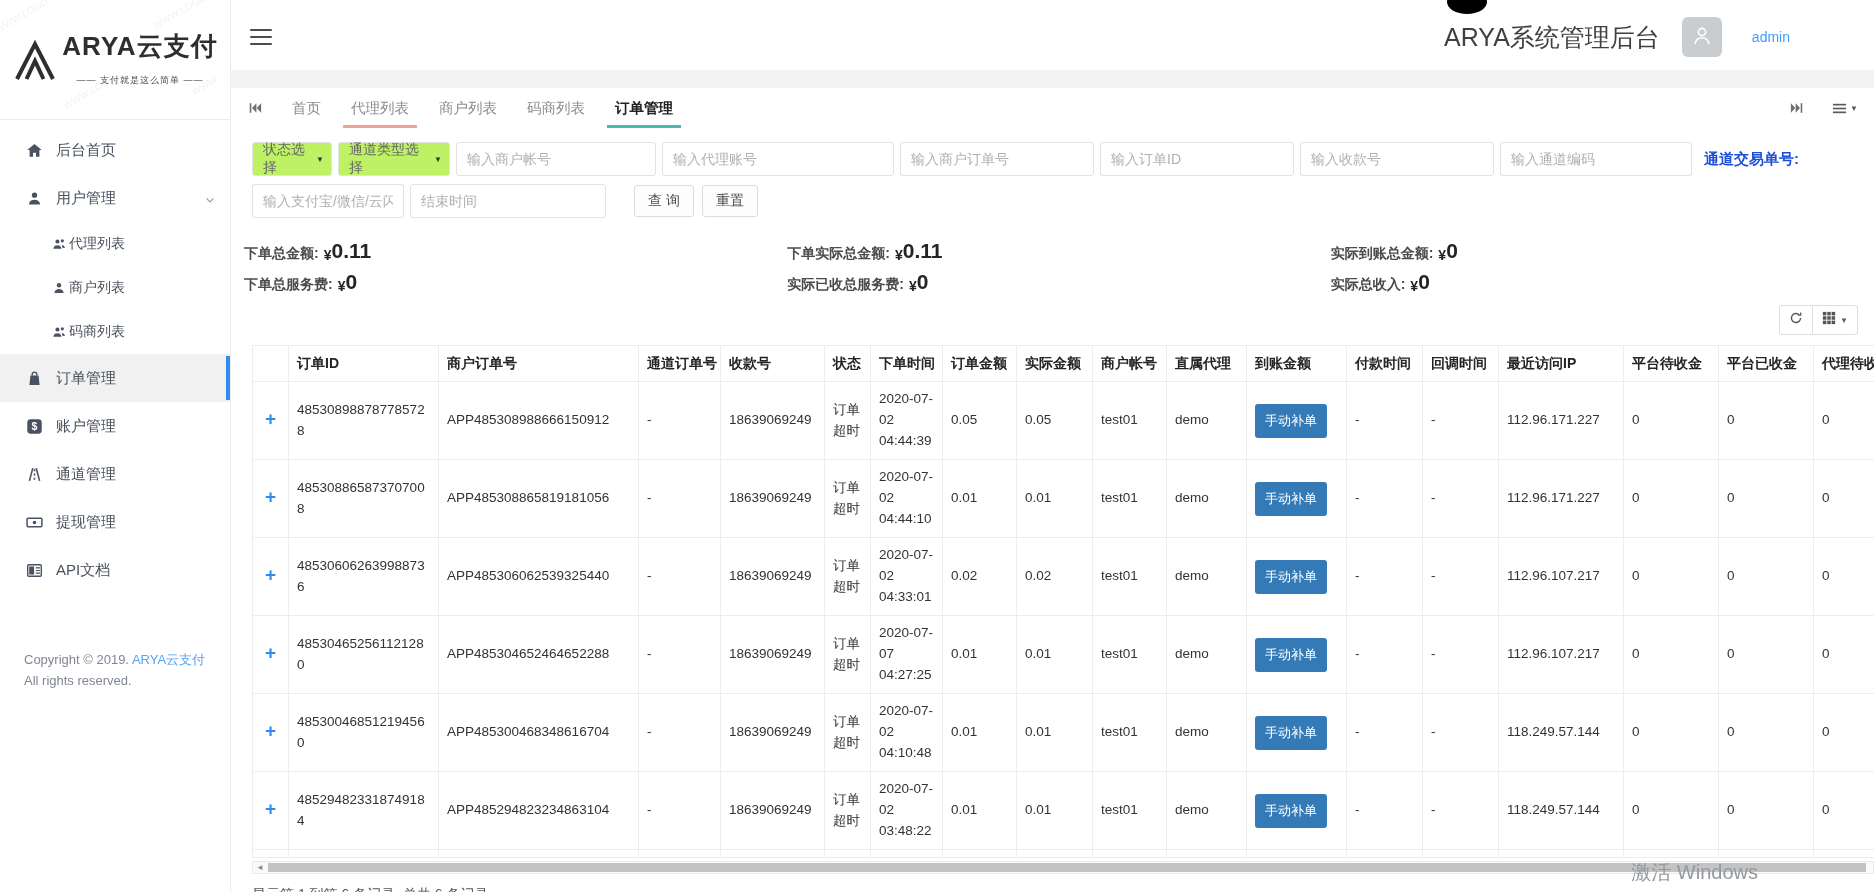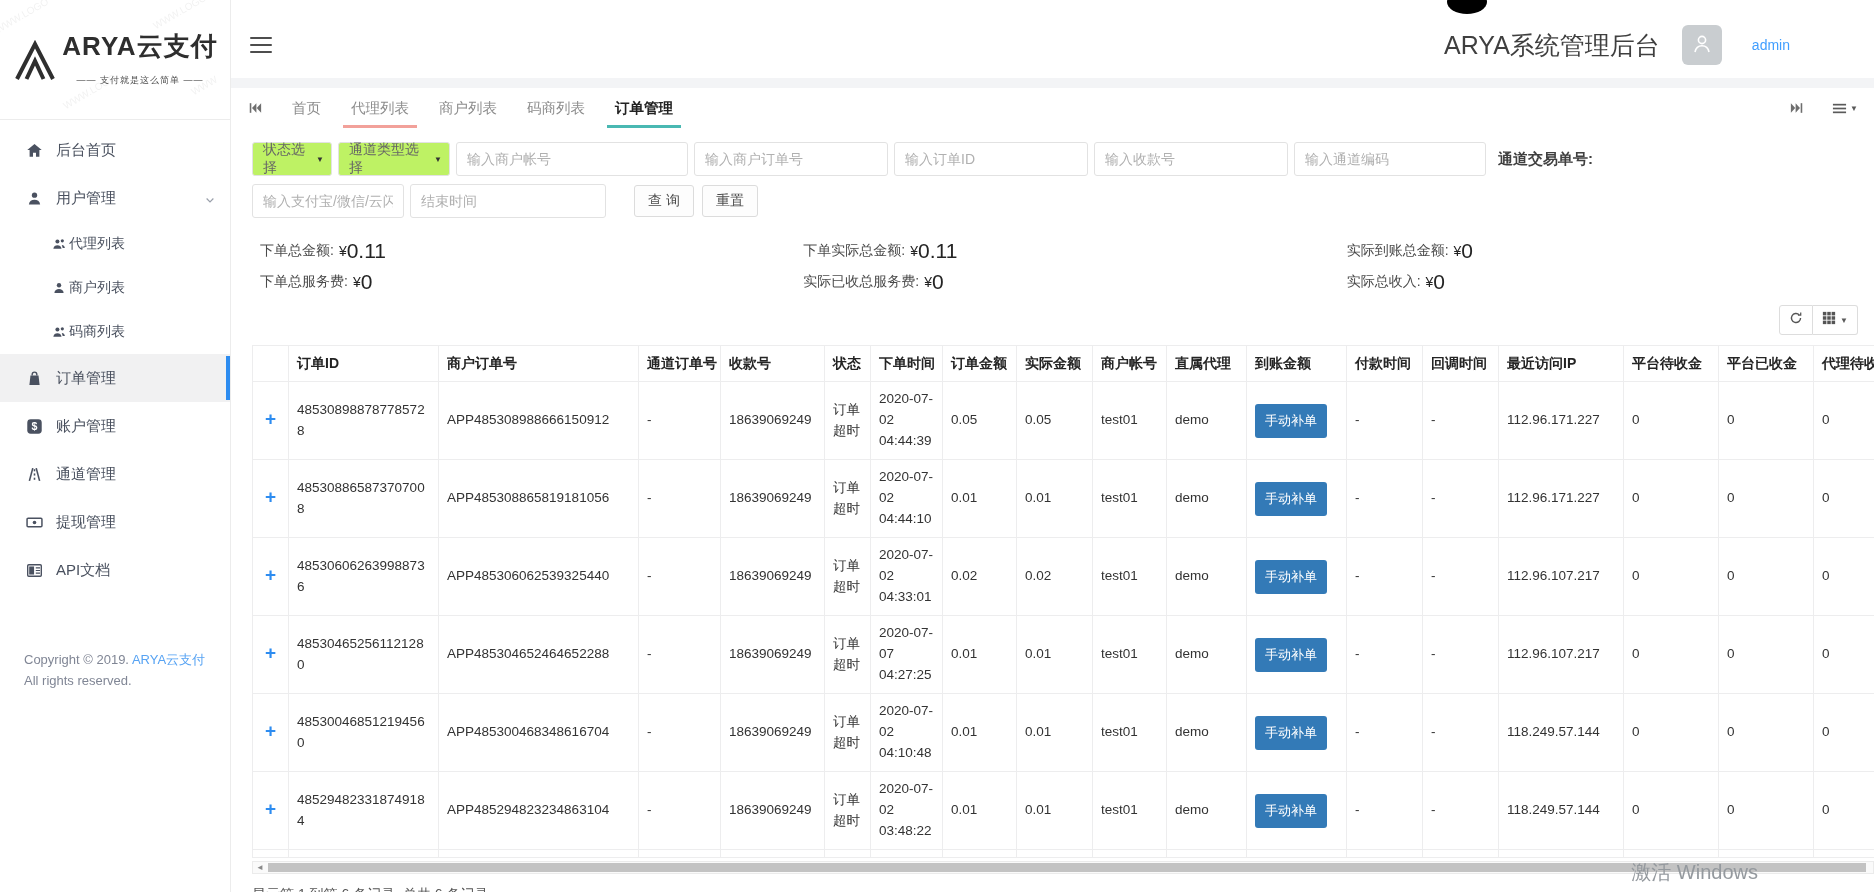--- a/index.html
+++ b/index.html
@@ -25,21 +25,21 @@
   .menu-item.active::after{content:"";position:absolute;right:0;top:2px;bottom:2px;width:4px;background:#2d8cf0;}
   .mi{width:17px;height:17px;margin-right:13px;display:inline-flex;align-items:center;justify-content:center;color:#4a5160;flex:none;}
   .menu-item.sub .mi{width:14px;height:14px;margin-right:3px;}
   .mi svg{width:100%;height:100%;}
   .chev{position:absolute;right:14px;width:12px;height:12px;color:#9aa0ab;}
   .chev svg{width:100%;height:100%;}
   .copyright{padding:0 24px;margin-top:56px;font-size:13px;color:#808695;line-height:1.6;}
   .copyright a{color:#57a3f3;text-decoration:none;cursor:pointer;}
 
   
-  .header{position:absolute;left:230px;top:12px;width:1644px;height:66px;background:#fff;
+  .header{position:absolute;left:230px;top:4px;width:1644px;height:66px;background:#fff;
     display:flex;align-items:center;z-index:4;}
   .burger{margin-left:20px;width:22px;height:16px;display:flex;flex-direction:column;
     justify-content:space-between;cursor:pointer;}
   .burger i{display:block;height:2px;background:#4d4d4d;border-radius:1px;}
   .header-right{margin-left:auto;display:flex;align-items:center;padding-right:84px;}
   .header-title{font-size:25px;color:#3f3f3f;margin-right:22px;white-space:nowrap;}
   .avatar{width:40px;height:40px;border-radius:6px;background:#c9cdd0;display:flex;
     align-items:center;justify-content:center;margin-right:30px;cursor:pointer;}
   .avatar svg{width:24px;height:24px;}
   .username{color:#409eff;font-size:14px;text-decoration:none;cursor:pointer;}
@@ -65,29 +65,29 @@
   .content{padding:14px 0 0 22px;position:relative;}
   .filters-row{display:flex;align-items:center;margin-bottom:8px;}
   .sel{height:34px;box-sizing:border-box;border:1px solid #e2e2e2;border-radius:3px;background:#bef264;
     color:#666;font-size:14px;display:flex;align-items:center;justify-content:space-between;
     padding:0 7px 0 10px;margin-right:6px;cursor:pointer;flex:none;}
   .sel .arrow{font-size:8px;color:#333;margin-left:8px;}
   .inp{height:34px;box-sizing:border-box;border:1px solid #e2e2e2;border-radius:3px;padding:0 10px;
     font-size:14px;color:#333;margin-right:6px;outline:none;flex:none;
     font-family:"Liberation Sans","DejaVu Sans",sans-serif;}
   .inp::placeholder{color:#b0b0b0;}
-  .row1-label{font-weight:bold;font-size:15px;color:#404040;margin-left:6px;white-space:nowrap;}
+  .row1-label{font-weight:bold;font-size:15px;color:#1d4ed8;margin-left:6px;white-space:nowrap;}
   .btn{height:32px;box-sizing:border-box;padding:0 13px;background:#fdfdfd;border:1px solid #dcdcdc;
     border-radius:3px;font-size:14px;color:#4d4d4d;cursor:pointer;flex:none;
     font-family:"Liberation Sans","DejaVu Sans",sans-serif;}
   .btn-search{margin-left:22px;margin-right:8px;}
 
   .summary{display:flex;padding:6px 0 2px 0;margin-left:-8px;}
   .sum-col{flex:1;}
-  .sum-line{font-size:14px;color:#4a4a4a;margin:7px 16px;display:flex;align-items:center;}
+  .sum-line{font-size:14px;color:#4a4a4a;margin:7px 0;display:flex;align-items:flex-end;font-weight:bold;}
   .sum-line .cur{font-size:14px;color:#242424;margin-left:5px;}
   .sum-line .num{font-size:21px;color:#242424;}
 
   .toolbar{display:flex;justify-content:flex-end;padding-right:16px;margin:2px 0 10px;}
   .tool-btn{height:30px;box-sizing:border-box;border:1px solid #ddd;background:#fff;display:flex;
     align-items:center;justify-content:center;color:#555;cursor:pointer;padding:0 9px;}
   .tool-btn:first-child{border-radius:3px 0 0 3px;}
   .tool-btn:last-child{border-radius:0 3px 3px 0;border-left:none;}
   .tool-btn svg{width:14px;height:14px;}
 
@@ -307,21 +307,22 @@
     <div class="content">
       <div class="filters-row" id="frow1">
           <div class="sel" style="width: 80px;">
             <span class="sel-v">状态选择</span>
             <span class="arrow">▼</span>
           </div>
           <div class="sel" style="width: 112px;">
             <span class="sel-v">通道类型选择</span>
             <span class="arrow">▼</span>
           </div>
-          <input class="inp" type="text" placeholder="输入商户帐号" style="width: 232px;">
+          <input class="inp" type="text" placeholder="输入商户帐号" style="width: 200px;">
+          <input class="inp" type="text" placeholder="输入代理账号" style="width: 232px;">
           <input class="inp" type="text" placeholder="输入商户订单号" style="width: 194px;">
           <input class="inp" type="text" placeholder="输入订单ID" style="width: 194px;">
           <input class="inp" type="text" placeholder="输入收款号" style="width: 194px;">
           <input class="inp" type="text" placeholder="输入通道编码" style="width: 192px;">
           <div class="row1-label">通道交易单号:</div>
         </div>
       <div class="filters-row" id="frow2">
           <input class="inp" type="text" placeholder="输入支付宝/微信/云闪付的交" style="width: 152px;">
           <input class="inp" type="text" placeholder="结束时间" style="width: 196px;">
           <button class="btn btn-search">查 询</button>

